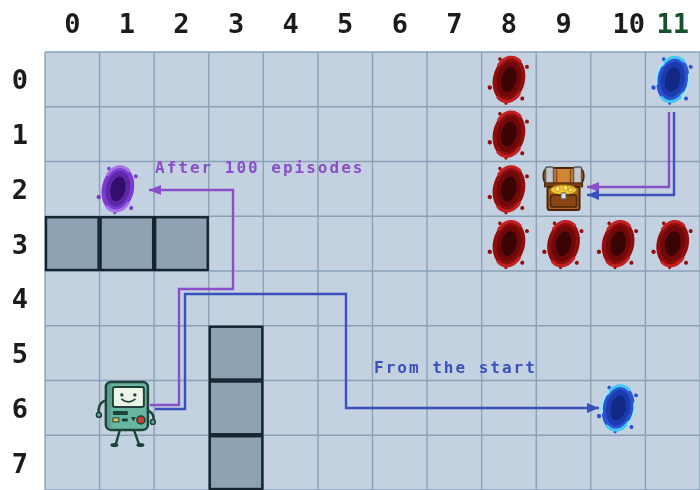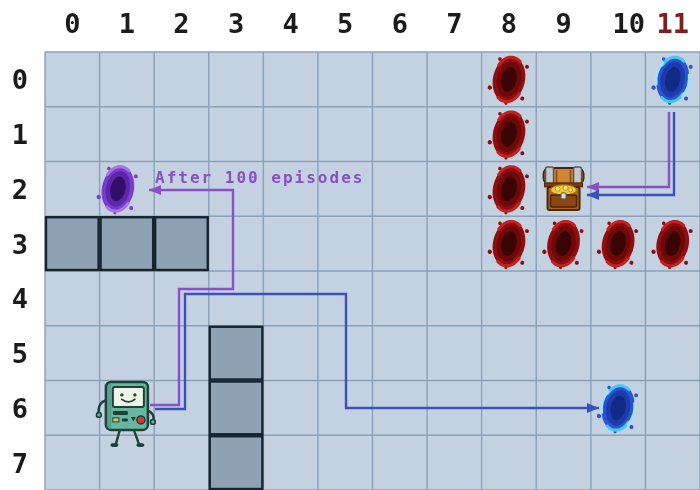--- a/index.html
+++ b/index.html
@@ -2,21 +2,21 @@
 <html><head>
 <meta charset="utf-8">
 <style>
   html,body{margin:0;padding:0;background:#ffffff;}
   #canvas{position:relative;width:700px;height:490px;background:#ffffff;overflow:hidden;
           font-family:"DejaVu Sans Mono",monospace;}
   #board-svg{position:absolute;left:0;top:0;}
   .col-label,.row-label{position:absolute;font-size:27px;font-weight:bold;color:#1b1b1b;
           text-align:center;line-height:1;user-select:none;}
   .annotation{position:absolute;font-size:16px;font-weight:600;letter-spacing:2px;
-          white-space:nowrap;line-height:1;margin-top:10px;}
+          white-space:nowrap;line-height:1;}
 </style>
 </head>
 <body>
 
 <div id="canvas">
   <svg id="board-svg" width="700" height="490">
     <defs id="defs">
         <marker id="arrow-0" markerUnits="userSpaceOnUse" markerWidth="14" markerHeight="12" refX="12" refY="5" orient="auto">
           <path d="M0,0 L12,5 L0,10 Z" fill="#8a4ec9"></path>
         </marker>
@@ -229,24 +229,25 @@
       <div class="col-label" style="left: 99.875px; top: 10px; width: 54px; color: rgb(27, 27, 27);">1</div>
       <div class="col-label" style="left: 154.458px; top: 10px; width: 54px; color: rgb(27, 27, 27);">2</div>
       <div class="col-label" style="left: 209.042px; top: 10px; width: 54px; color: rgb(27, 27, 27);">3</div>
       <div class="col-label" style="left: 263.625px; top: 10px; width: 54px; color: rgb(27, 27, 27);">4</div>
       <div class="col-label" style="left: 318.208px; top: 10px; width: 54px; color: rgb(27, 27, 27);">5</div>
       <div class="col-label" style="left: 372.792px; top: 10px; width: 54px; color: rgb(27, 27, 27);">6</div>
       <div class="col-label" style="left: 427.375px; top: 10px; width: 54px; color: rgb(27, 27, 27);">7</div>
       <div class="col-label" style="left: 481.958px; top: 10px; width: 54px; color: rgb(27, 27, 27);">8</div>
       <div class="col-label" style="left: 536.542px; top: 10px; width: 54px; color: rgb(27, 27, 27);">9</div>
       <div class="col-label" style="left: 591.125px; top: 10px; width: 54px; color: rgb(27, 27, 27); text-align: right;">10</div>
-      <div class="col-label" style="left: 645.708px; top: 10px; width: 54px; color: #7f1d1d;">11</div>
+      <div class="col-label" style="left: 645.708px; top: 10px; width: 54px; color: #14532d;">11</div>
       <div class="row-label" style="left: 0px; top: 66.375px; width: 40px; color: rgb(27, 27, 27);">0</div>
       <div class="row-label" style="left: 0px; top: 121.125px; width: 40px; color: rgb(27, 27, 27);">1</div>
       <div class="row-label" style="left: 0px; top: 175.875px; width: 40px; color: rgb(27, 27, 27);">2</div>
       <div class="row-label" style="left: 0px; top: 230.625px; width: 40px; color: rgb(27, 27, 27);">3</div>
       <div class="row-label" style="left: 0px; top: 285.375px; width: 40px; color: rgb(27, 27, 27);">4</div>
       <div class="row-label" style="left: 0px; top: 340.125px; width: 40px; color: rgb(27, 27, 27);">5</div>
       <div class="row-label" style="left: 0px; top: 394.875px; width: 40px; color: rgb(27, 27, 27);">6</div>
       <div class="row-label" style="left: 0px; top: 449.625px; width: 40px; color: rgb(27, 27, 27);">7</div>
     </div>
   <div class="annotation" style="left: 155px; top: 160px; color: rgb(138, 78, 201);">After 100 episodes</div>
+  <div class="annotation" style="left: 374px; top: 360px; color: rgb(58, 80, 189);">From the start</div>
 </div>
 
 </body></html>

